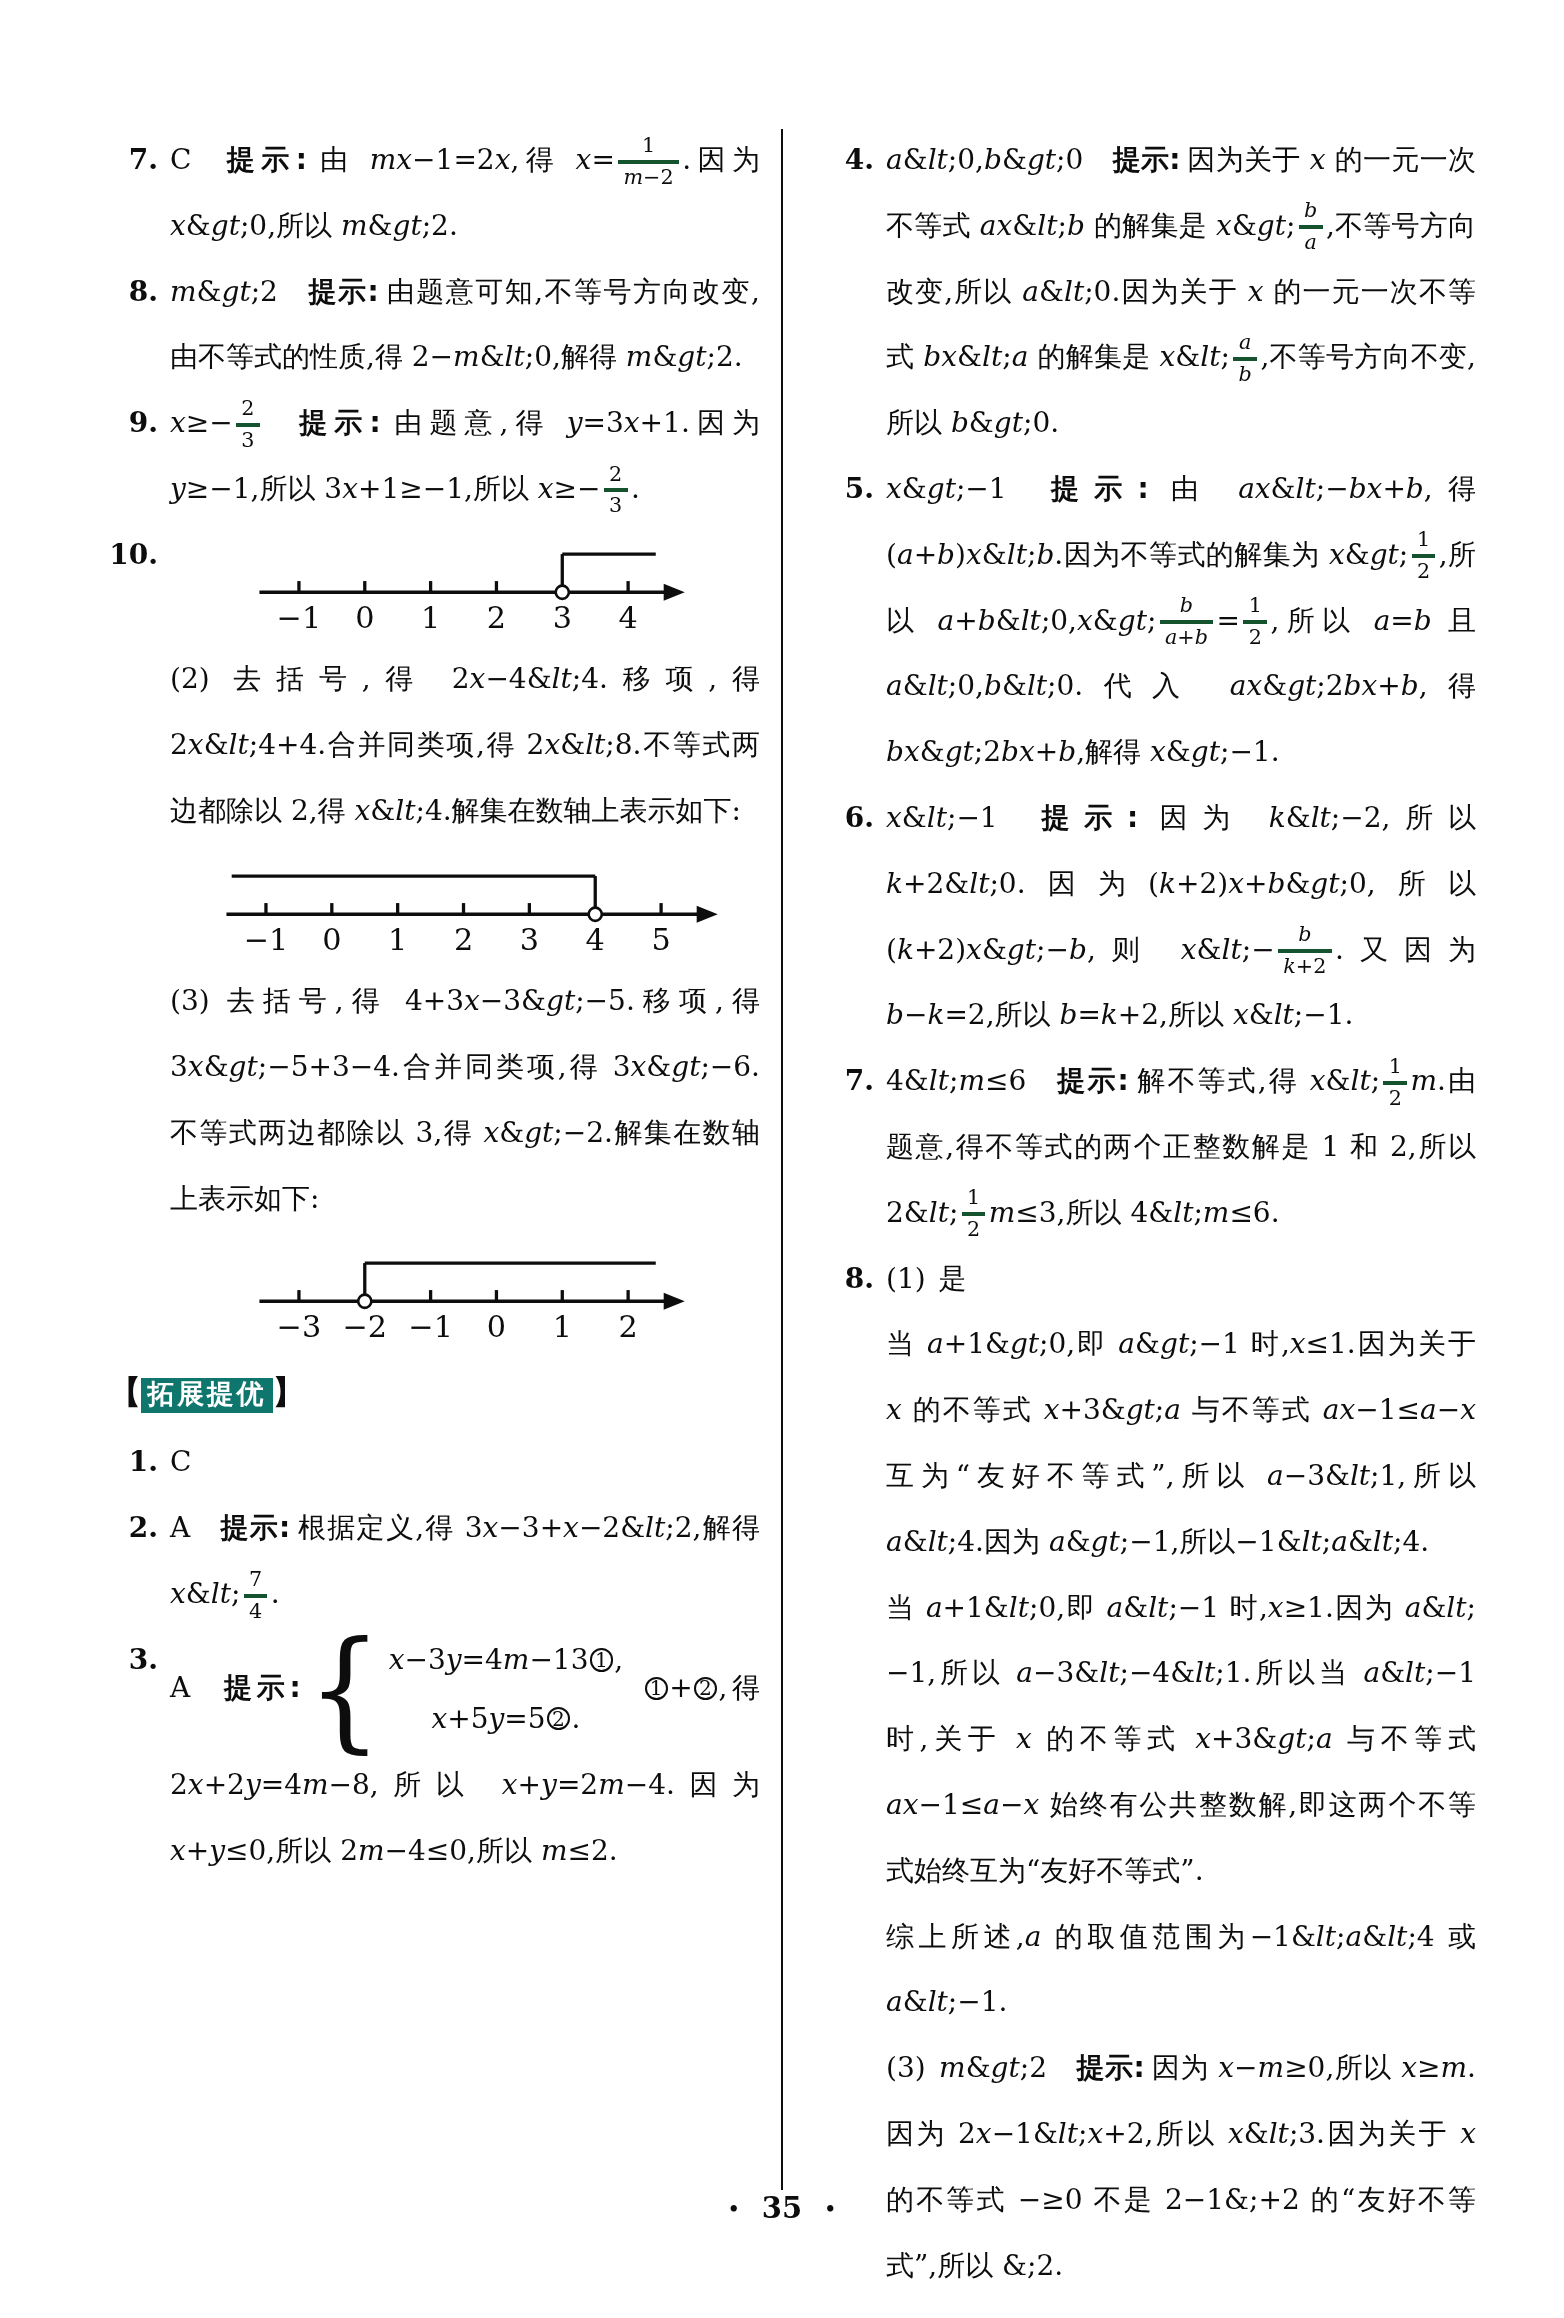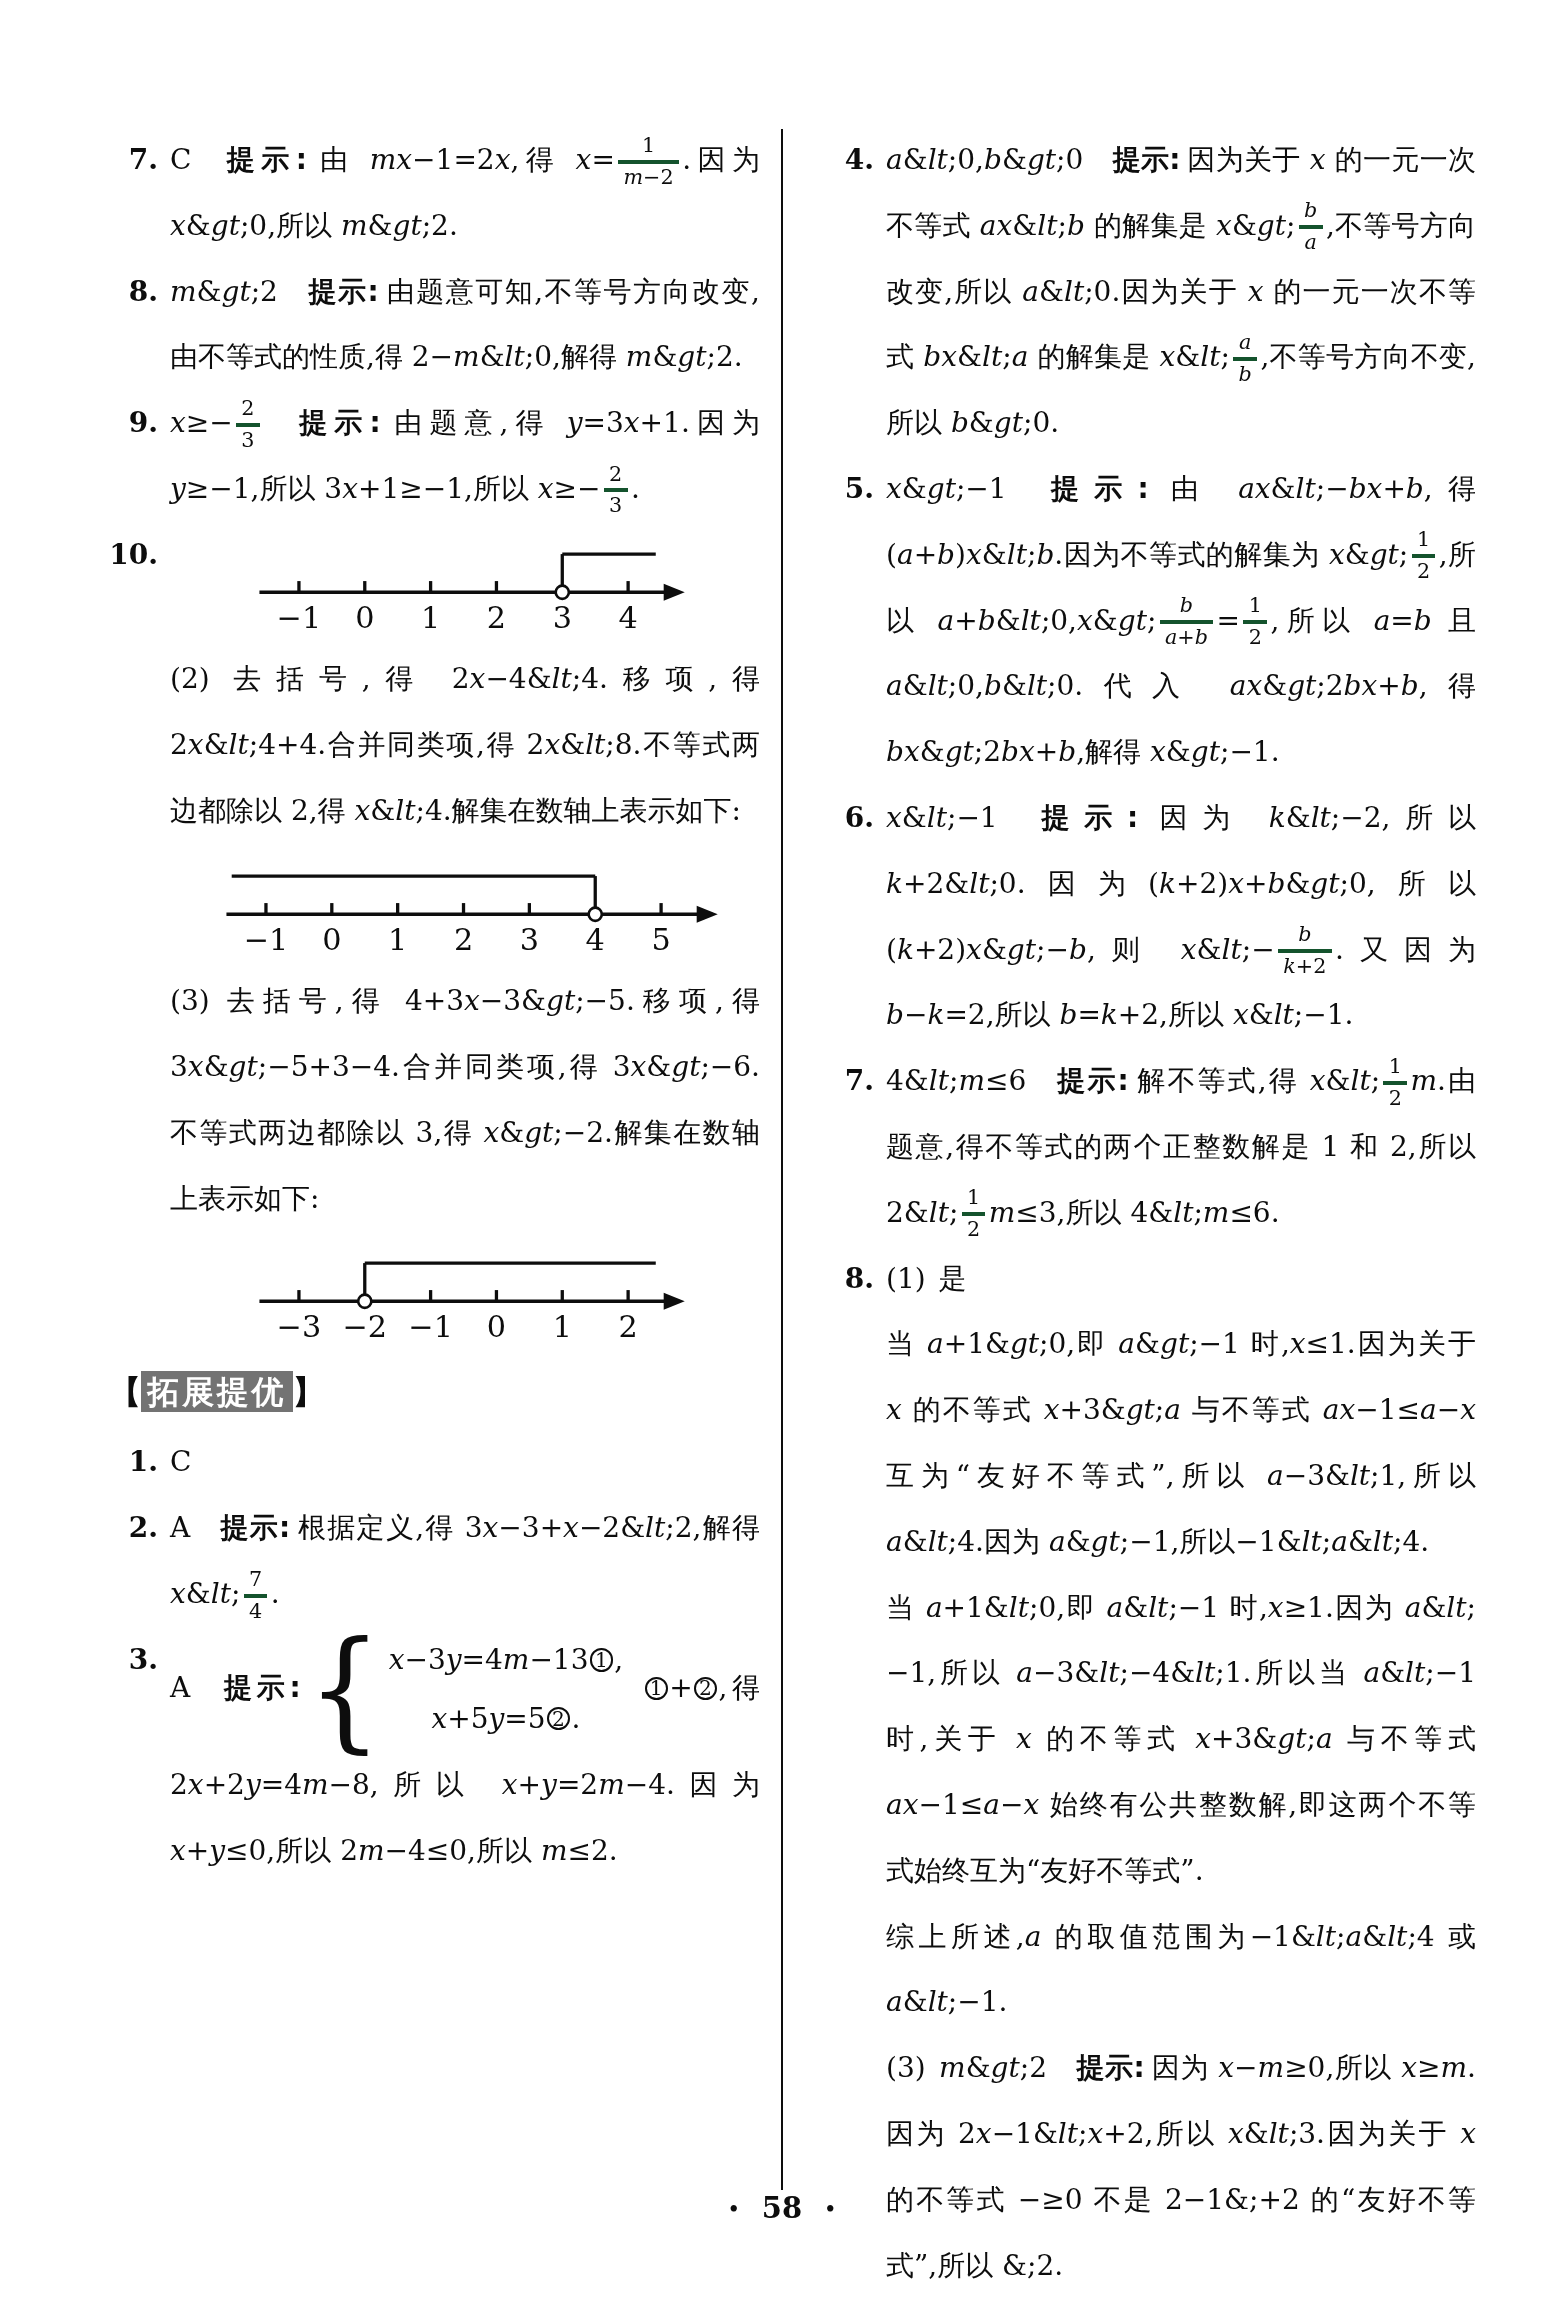--- a/index.html
+++ b/index.html
@@ -47,22 +47,22 @@
   .cases { display:inline-flex; align-items:center; vertical-align:middle; margin:4px 6.6px 4px 0; }
   .cases .brace {
     font-size:4.2em; line-height:1; display:inline-block;
     transform:scaleY(1.12); margin-right:6.6px; font-weight:normal;
   }
   .cases .rows { display:inline-flex; flex-direction:column; text-align:center; line-height:2.1; }
   .nl-wrap { display:flex; justify-content:center; margin:16px 0 10.5px; }
   .section-hdr { line-height:2.3; }
   .hdr-brk { font-family:"DejaVu Sans",sans-serif; font-weight:bold; font-size:32px; }
   .hdr-box {
-    background:#737373; color:#fff; font-family:Liberation Sans, sans-serif;
-    font-weight:bold; font-size:32px; padding:2.6px 6.6px; letter-spacing:2.6px;
+    background:#0f766e; color:#fff; font-family:Liberation Mono, monospace;
+    font-weight:bold; font-size:27px; padding:2.6px 6.6px; letter-spacing:2.6px;
   }
   .footer {
     position:absolute; left:0; top:2191px; width:1564px;
     display:flex; justify-content:center; align-items:center; gap:22.4px;
     font-size:29px; font-weight:bold;
   }
   .footer .dot { font-size:0.62em; }
 </style>
 </head>
 <body>
@@ -250,17 +250,17 @@
           <div class="para"><span class="pre">(1) </span><span class="math">是</span></div>
           <div class="para"><span class="math">当 <i>a</i>+1&amp;<i>gt</i>;0,即 <i>a</i>&amp;<i>gt</i>;−1 时,<i>x</i>≤1.因为关于 <i>x</i> 的不等式 <i>x</i>+3&amp;<i>gt</i>;<i>a</i> 与不等式 <i>ax</i>−1≤<i>a</i>−<i>x</i> 互为“友好不等式”,所以 <i>a</i>−3&amp;<i>lt</i>;1,所以 <i>a</i>&amp;<i>lt</i>;4.因为 <i>a</i>&amp;<i>gt</i>;−1,所以−1&amp;<i>lt</i>;<i>a</i>&amp;<i>lt</i>;4.</span></div>
           <div class="para"><span class="math">当 <i>a</i>+1&amp;<i>lt</i>;0,即 <i>a</i>&amp;<i>lt</i>;−1 时,<i>x</i>≥1.因为 <i>a</i>&amp;<i>lt</i>;−1,所以 <i>a</i>−3&amp;<i>lt</i>;−4&amp;<i>lt</i>;1.所以当 <i>a</i>&amp;<i>lt</i>;−1 时,关于 <i>x</i> 的不等式 <i>x</i>+3&amp;<i>gt</i>;<i>a</i> 与不等式 <i>ax</i>−1≤<i>a</i>−<i>x</i> 始终有公共整数解,即这两个不等式始终互为“友好不等式”.</span></div>
           <div class="para"><span class="math">综上所述,<i>a</i> 的取值范围为−1&amp;<i>lt</i>;<i>a</i>&amp;<i>lt</i>;4 或 <i>a</i>&amp;<i>lt</i>;−1.</span></div>
           <div class="para"><span class="pre">(3) </span><span class="answer"><i>m</i>&amp;<i>gt</i>;2</span><span class="hint">提示:</span><span class="math">因为 <i>x</i>−<i>m</i>≥0,所以 <i>x</i>≥<i>m</i>.因为 2<i>x</i>−1&amp;<i>lt</i>;<i>x</i>+2,所以 <i>x</i>&amp;<i>lt</i>;3.因为关于 <i>x</i> 的不等式 −≥0 不是 2−1&amp;;+2 的“友好不等式”,所以 &amp;;2.</span></div>
         </div>
       </div>
     </div>
   <div class="footer">
     <span class="dot">•</span>
-    <span>58</span>
+    <span>35</span>
     <span class="dot">•</span>
   </div>
 </div>
 
 
 </body></html>

